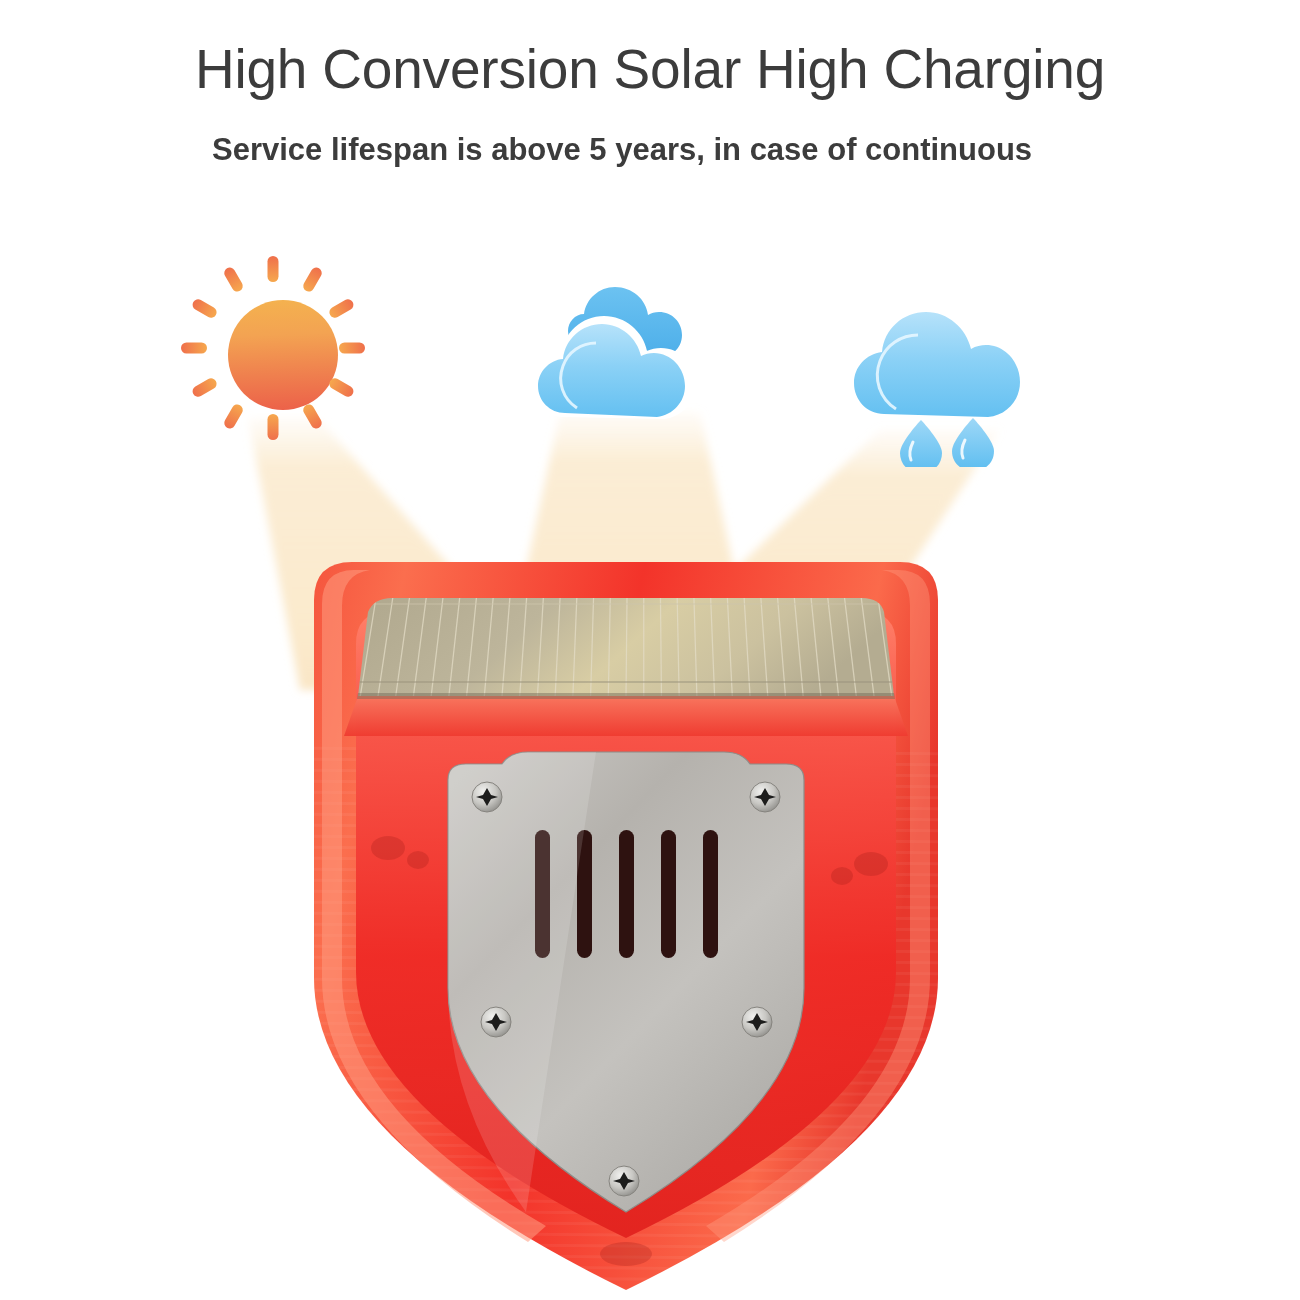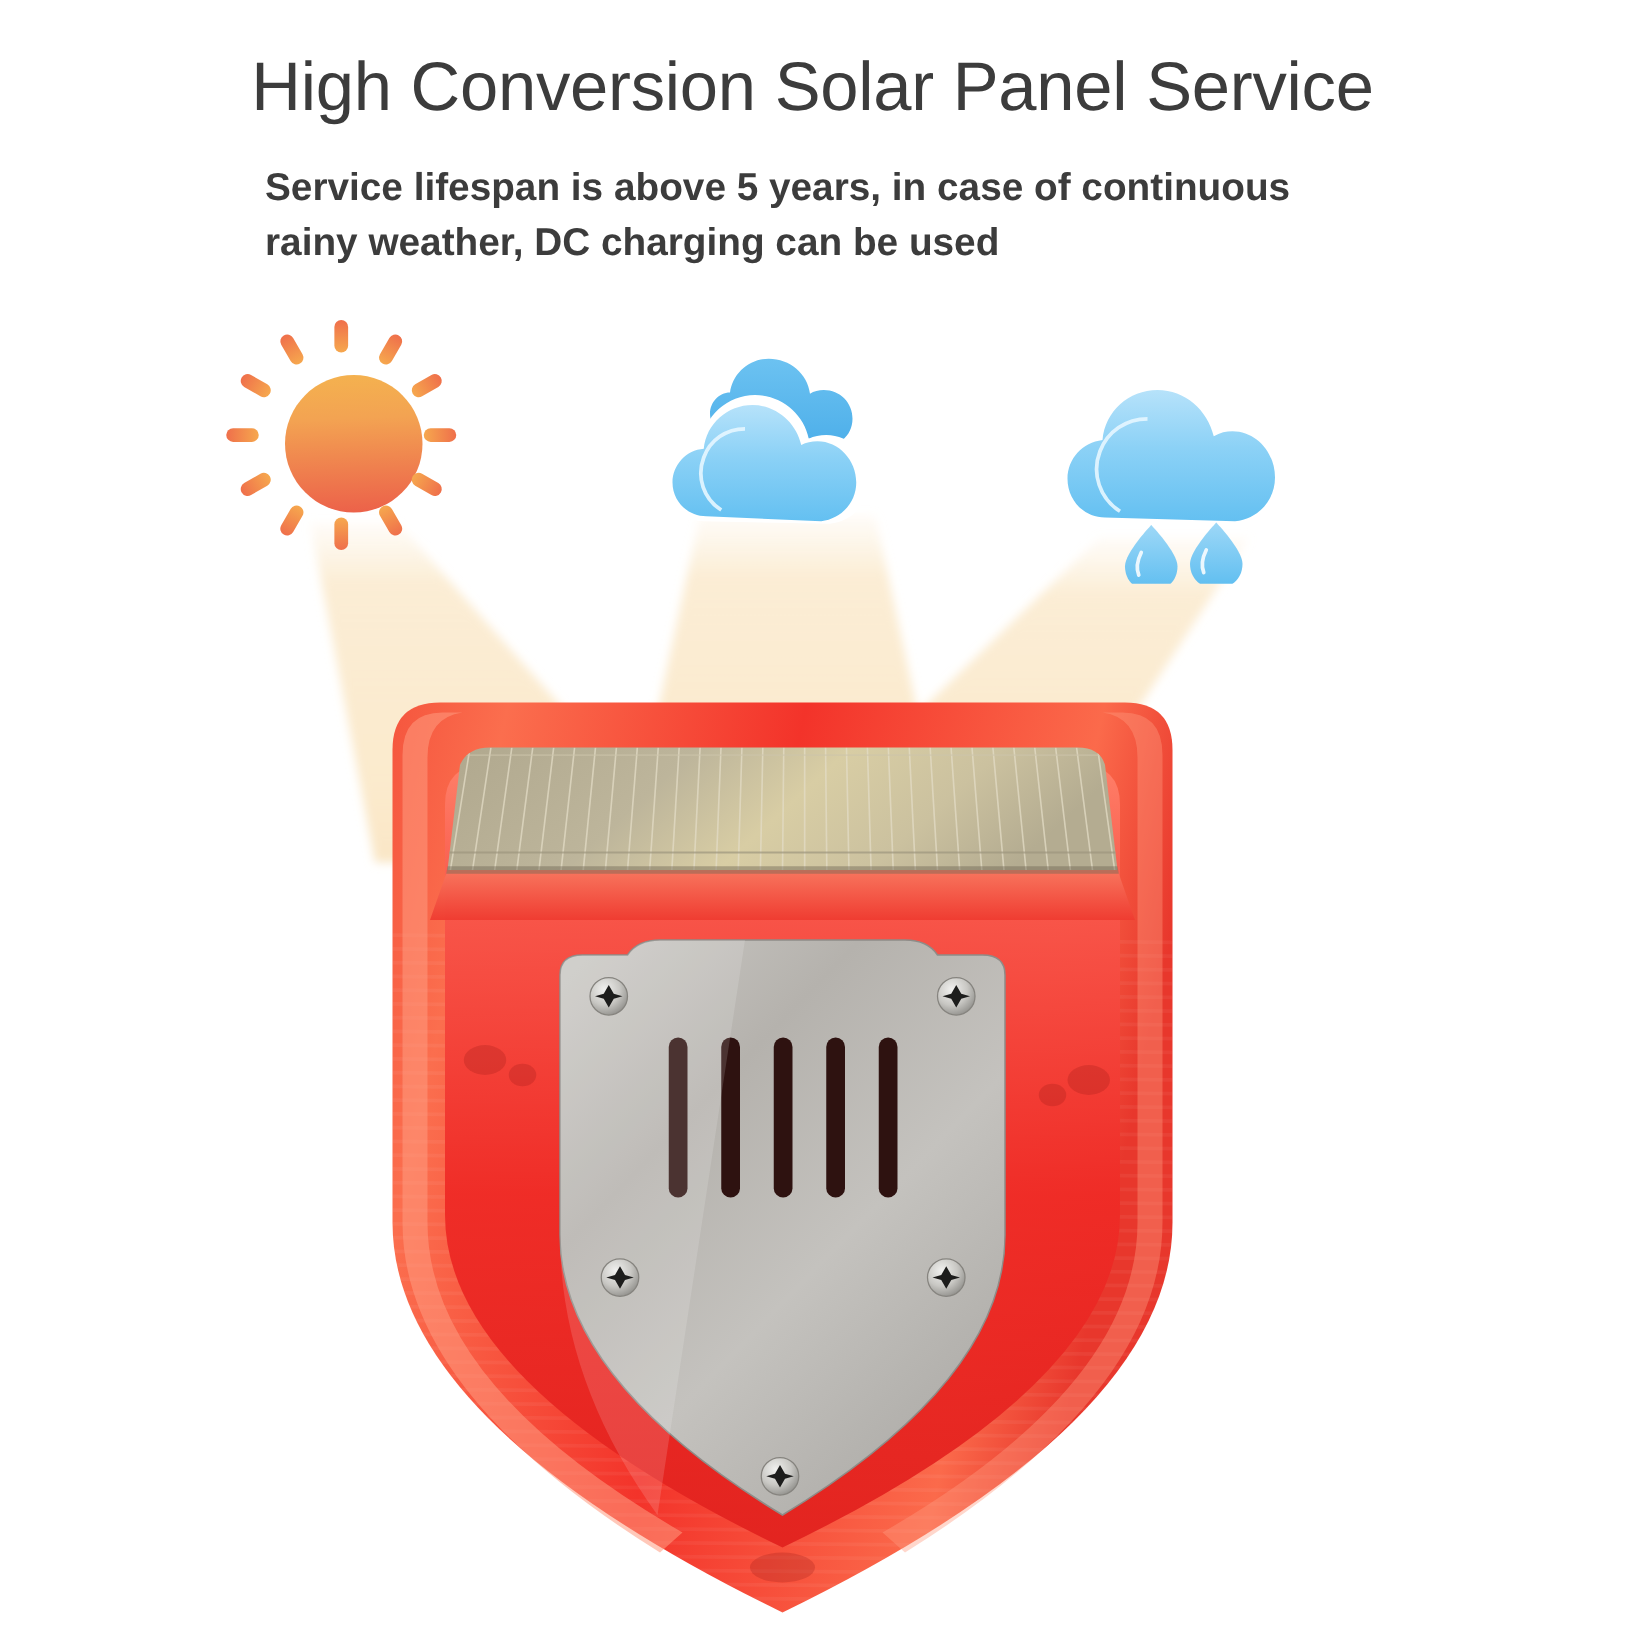--- a/index.html
+++ b/index.html
@@ -79,24 +79,23 @@
     <g filter="url(#beamBlur)">
 
       <polygon points="248,418 318,418 560,690 300,690" fill="url(#beamGrad)"></polygon>
 
       <polygon points="560,412 700,412 760,690 500,690" fill="url(#beamGrad)"></polygon>
 
       <polygon points="880,430 1000,430 830,690 610,690" fill="url(#beamGrad)"></polygon>
     </g>
   </svg>
 
-  <div class="title">High Conversion Solar Panel Service</div>
+  <div class="title">High Conversion Solar High Charging</div>
   <div class="subtitle">
     <div class="nowrap">Service lifespan is above 5 years, in case of continuous</div>
-    <div class="nowrap">rainy weather, DC charging can be used</div>
   </div>
 
   <div class="sun-wrap">
     <div class="sun-core"></div>
     <div id="sun-rays">
         <div class="ray" style="transform: translate(-50%, 0px) rotate(0deg) translateY(66px);"></div>
         <div class="ray" style="transform: translate(-50%, 0px) rotate(30deg) translateY(66px);"></div>
         <div class="ray" style="transform: translate(-50%, 0px) rotate(60deg) translateY(66px);"></div>
         <div class="ray" style="transform: translate(-50%, 0px) rotate(90deg) translateY(66px);"></div>
         <div class="ray" style="transform: translate(-50%, 0px) rotate(120deg) translateY(66px);"></div>

